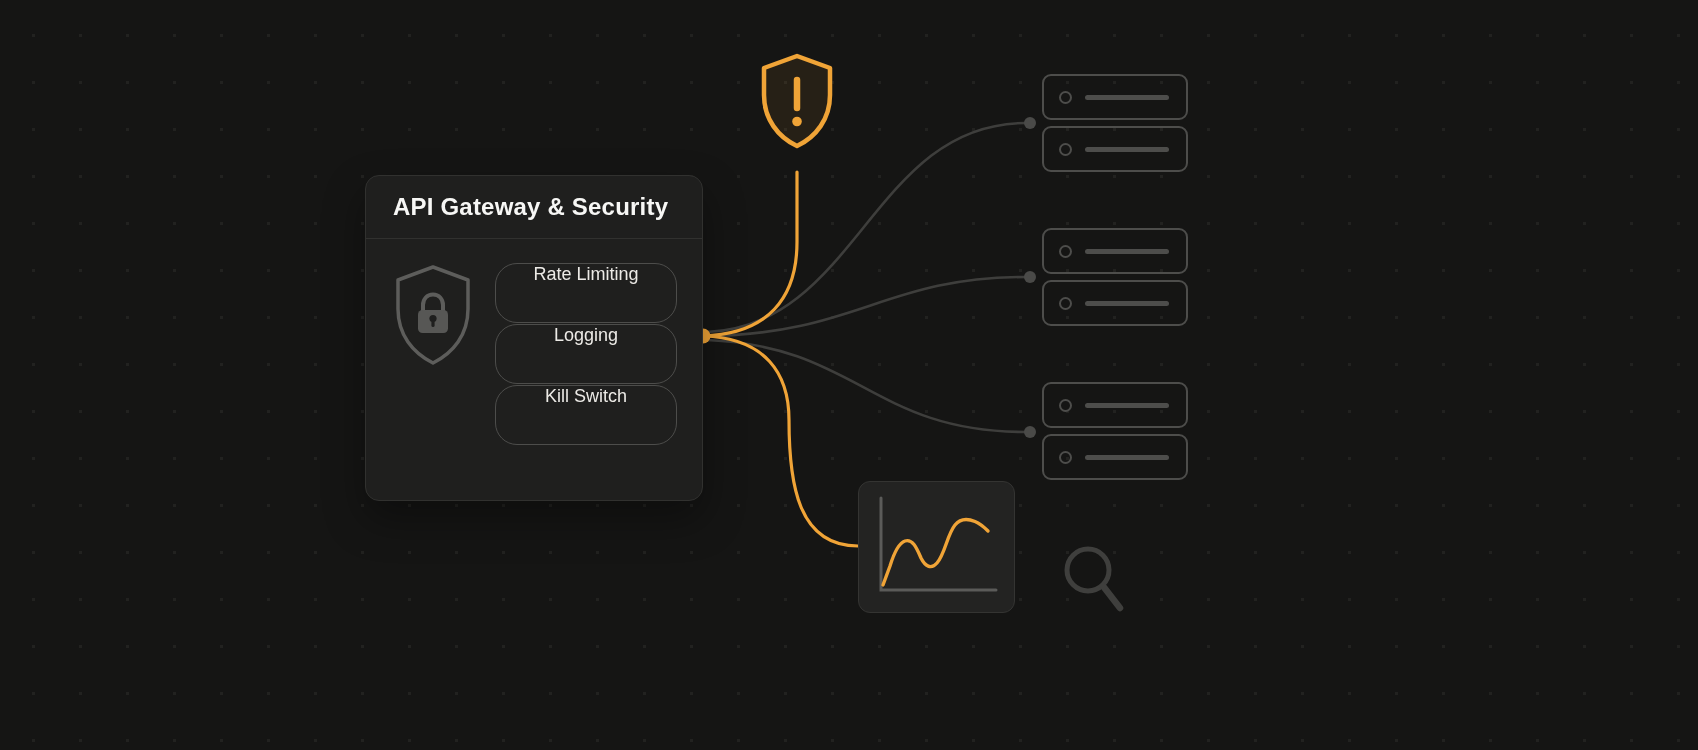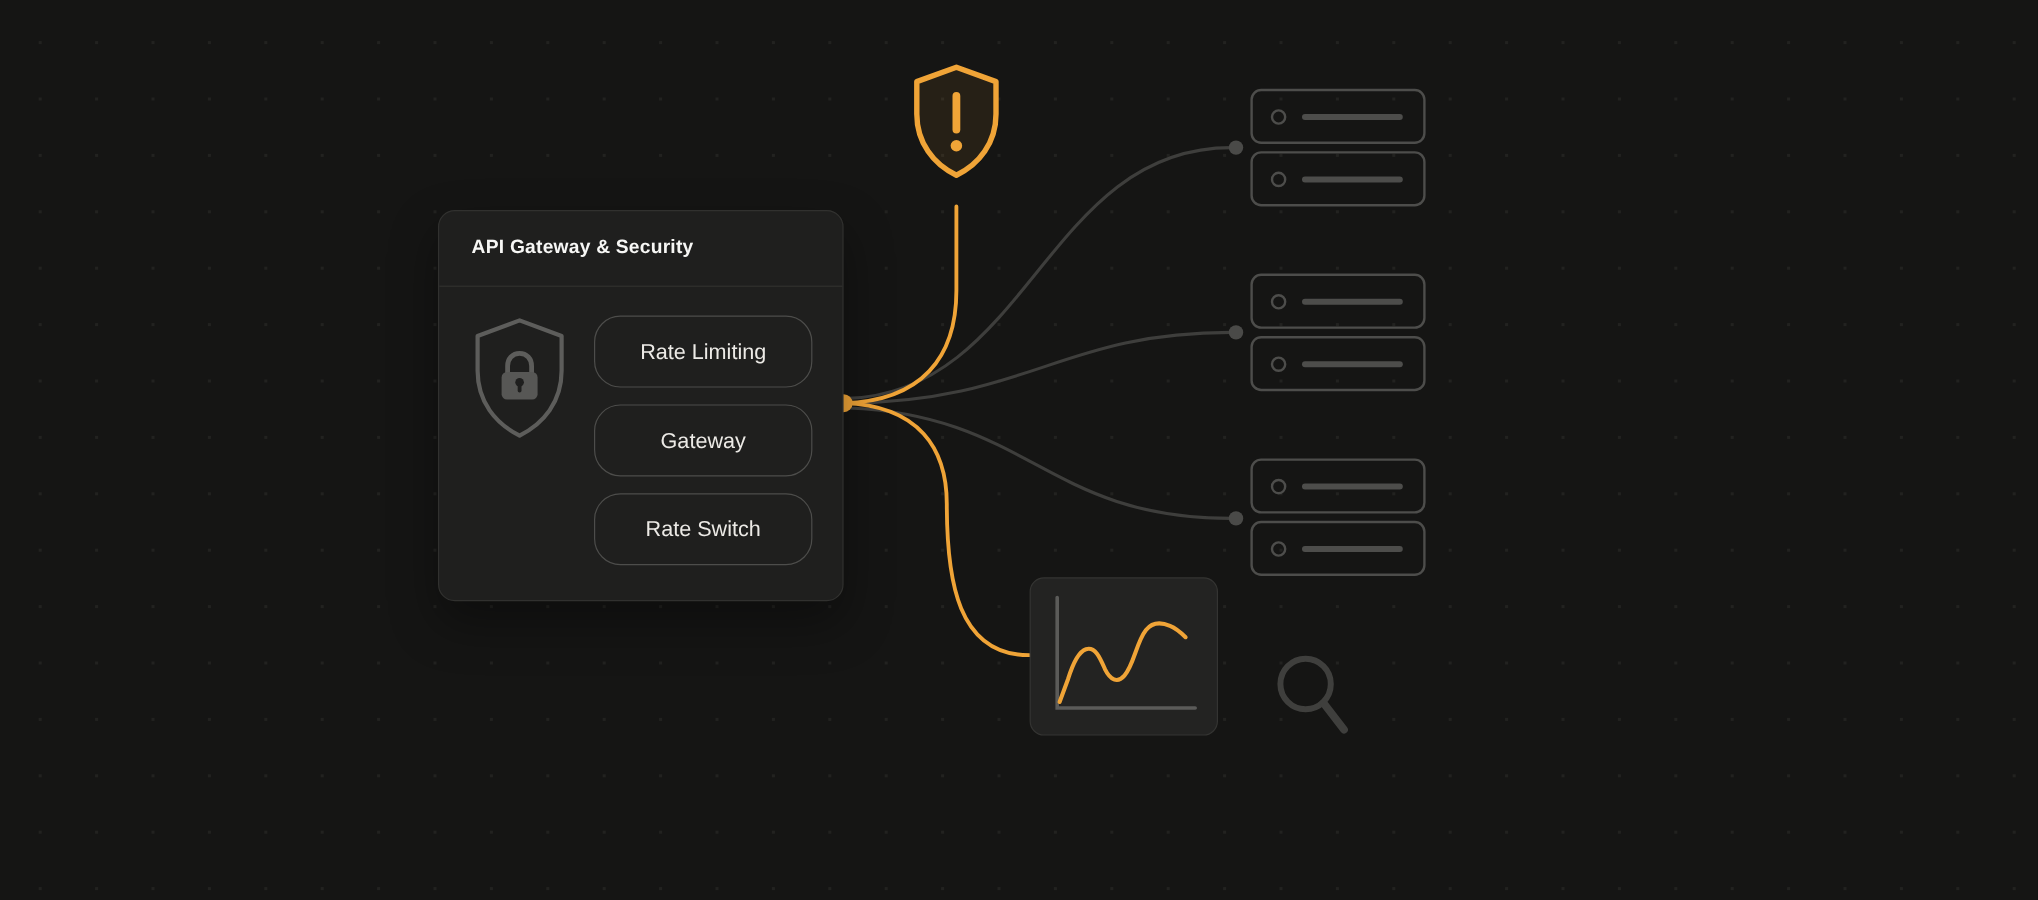--- a/index.html
+++ b/index.html
@@ -45,31 +45,31 @@
     border-radius:14px;
     box-shadow:0 18px 40px rgba(0,0,0,.35);
   }
   .card-header{
     height:63px;
     display:flex;align-items:center;
     padding:0 27px;
     border-bottom:1px solid var(--divider);
   }
   .card-title{
-    font-size:16px;font-weight:700;color:#f7f7f5;letter-spacing:.2px;
+    font-size:24px;font-weight:700;color:#f7f7f5;letter-spacing:.2px;
   }
   .card-body{position:relative;height:calc(100% - 63px);}
   .shield-lock{position:absolute;left:26px;top:24px;}
   .pills{position:absolute;left:129px;top:24px;width:182px;}
   .pill{
     width:182px;height:60px;
     border:1.5px solid var(--pill-border);
     border-radius:22px;
-    display:flex;align-items:center;justify-content:center;
-    margin-bottom:14px;
+    display:flex;justify-content:center;
+    margin-bottom:1px;
     background:transparent;
   }
   .pill span{font-size:18px;color:#eceae6;}
 
   
   .warn-shield{position:absolute;left:758px;top:53px;}
 
   
   .server-stack{position:absolute;left:1042px;width:146px;}
   .stack-1{top:74px;} .stack-2{top:228px;} .stack-3{top:382px;}
@@ -137,24 +137,24 @@
           <rect x="26" y="47" width="30" height="23" rx="4.5" fill="#575755"></rect>
           <circle cx="41" cy="55.5" r="3.6" fill="#1f1f1e"></circle>
           <rect x="39.4" y="57" width="3.2" height="7" rx="1.6" fill="#1f1f1e"></rect>
         </svg>
       </div>
       <div class="pills">
         <div class="pill">
           <span>Rate Limiting</span>
         </div>
         <div class="pill">
-          <span>Gateway</span>
+          <span>Logging</span>
         </div>
         <div class="pill">
-          <span>Rate Switch</span>
+          <span>Kill Switch</span>
         </div>
       </div>
     </div>
   </div>
 
   <div class="warn-shield">
     <svg width="78" height="96" viewBox="0 0 78 96" fill="none">
       <path d="M39 3 L72 15 V42 C72 66 58 84 39 93 C20 84 6 66 6 42 V15 Z" fill="rgba(240,164,55,0.08)" stroke="var(--accent)" stroke-width="4.5" stroke-linejoin="round"></path>
       <line x1="39" y1="27" x2="39" y2="55" stroke="var(--accent)" stroke-width="6.5" stroke-linecap="round"></line>
       <circle cx="39" cy="68.5" r="4.8" fill="var(--accent)"></circle>

